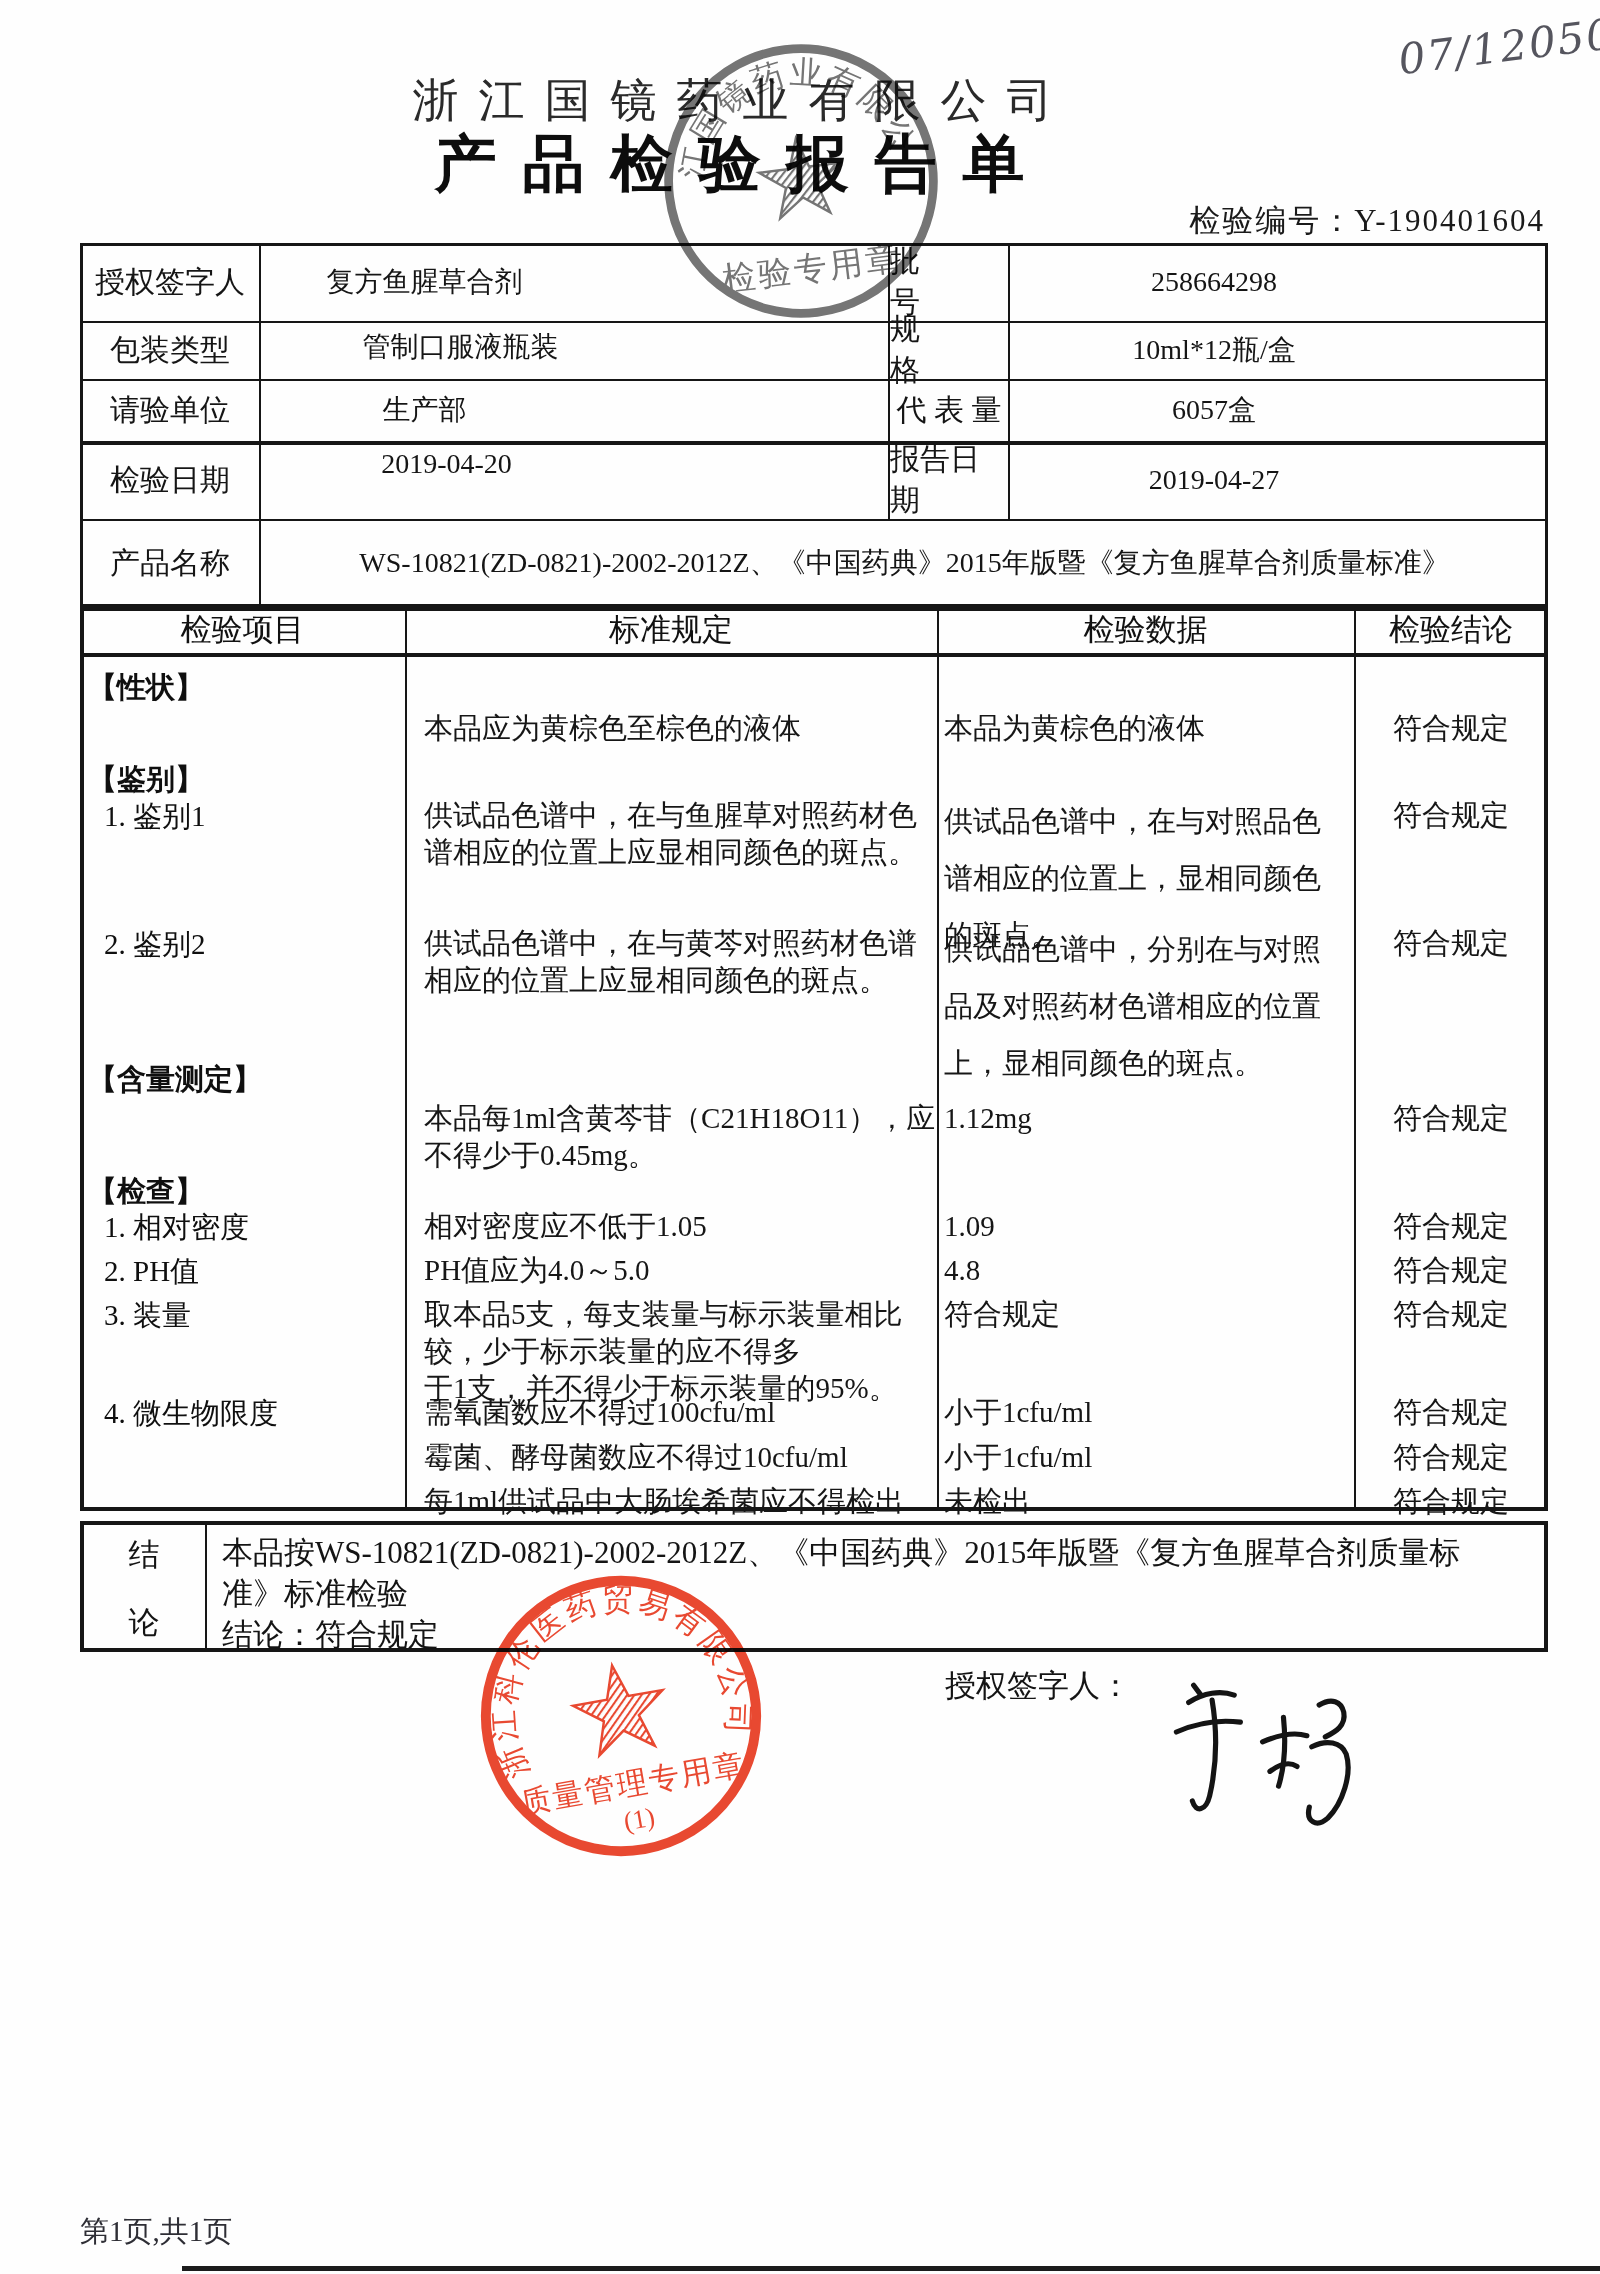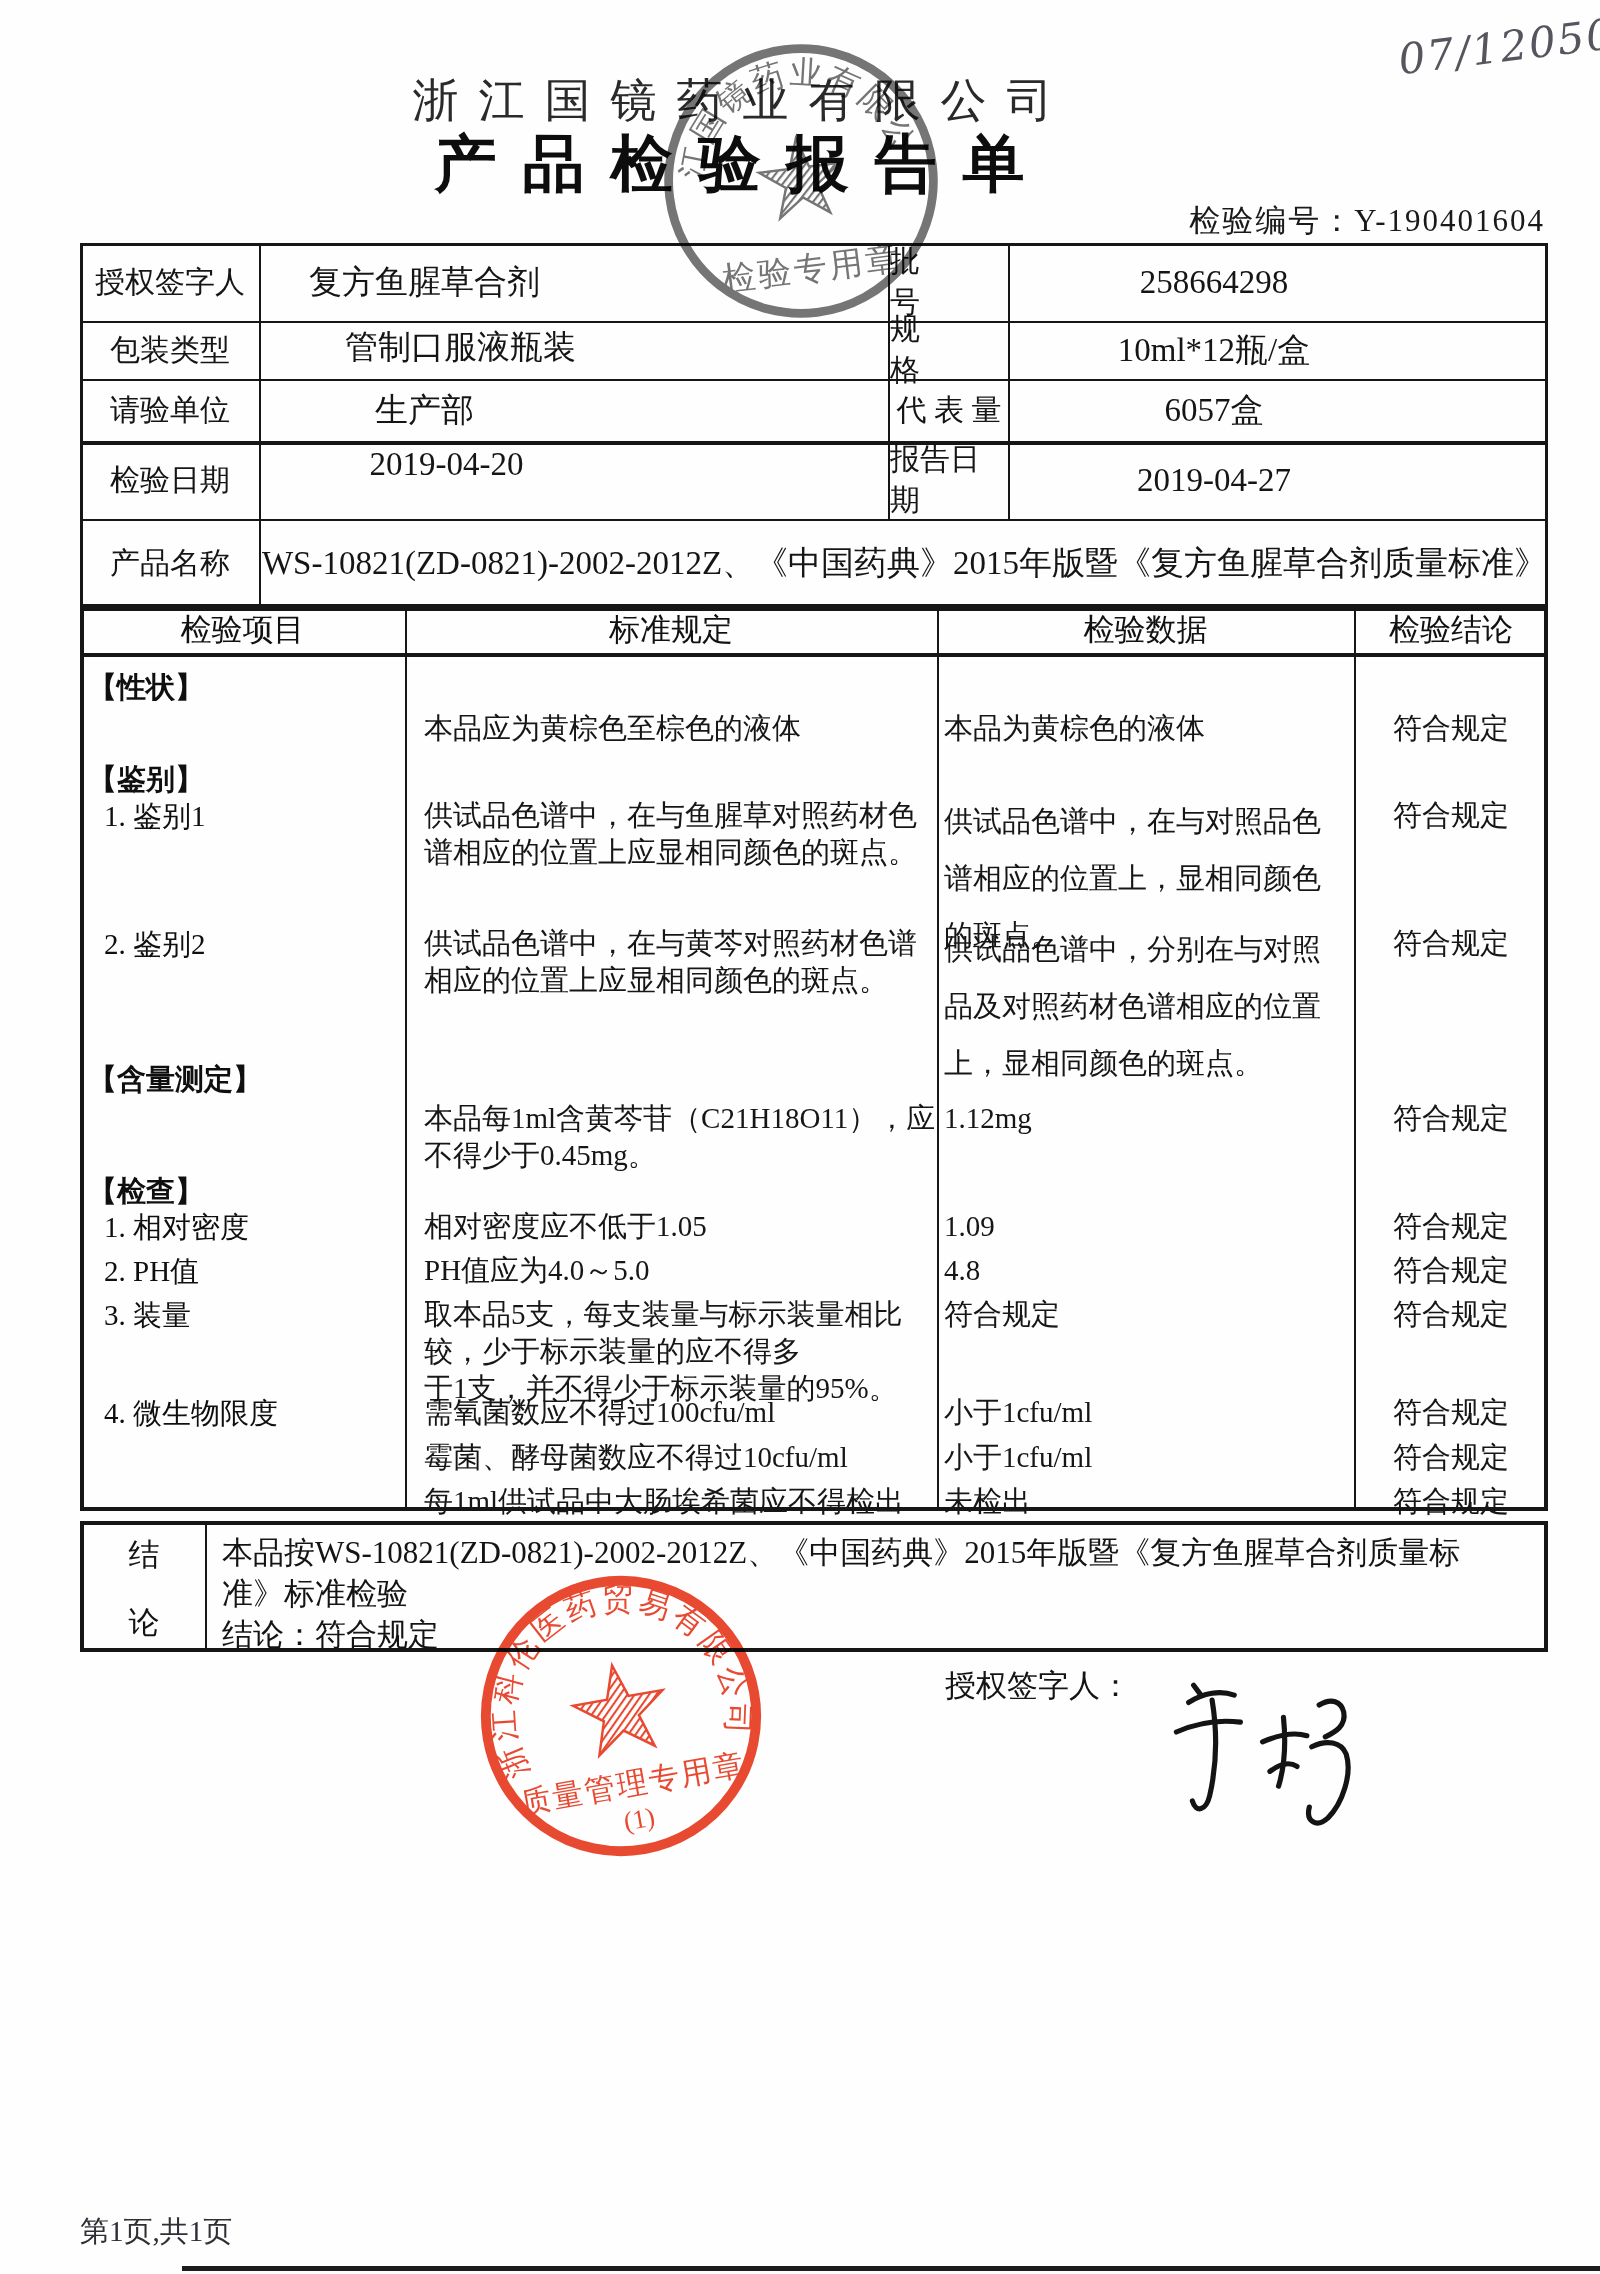--- a/index.html
+++ b/index.html
@@ -15,21 +15,21 @@
   .doctitle{left:0;right:115px;top:122px;font-size:62px;font-weight:bold;letter-spacing:26px;text-align:center;color:#0d0d0d;}
   .report-no{right:55px;top:200px;font-size:31px;letter-spacing:2px;color:#1a1a1a;}
   .handnote{left:1398px;top:22px;font-size:42px;font-style:italic;color:#55555e;transform:rotate(-7deg);font-family:"DejaVu Serif",serif;letter-spacing:2px;}
   
   .box{position:absolute;border:3px solid #161616;box-sizing:border-box;}
   .hline{position:absolute;height:2px;background:#161616;}
   .vline{position:absolute;width:2px;background:#161616;}
   .thick{height:4px;}
   
   .lbl{font-size:30px;color:#151515;}
-  .val{font-size:33px;color:#151515;}
+  .val{font-size:28px;color:#151515;}
   .cell{position:absolute;display:flex;align-items:center;}
   .cell.c{justify-content:center;}
   
   .th{font-size:31px;color:#111;}
   .item{font-size:29px;font-weight:bold;color:#0f0f0f;}
   .item.plain{font-weight:normal;}
   .std,.dat,.con{font-size:29px;color:#161616;line-height:37px;}
   .dat.wide{line-height:57px;}
   .con{width:194px;text-align:center;}
   

